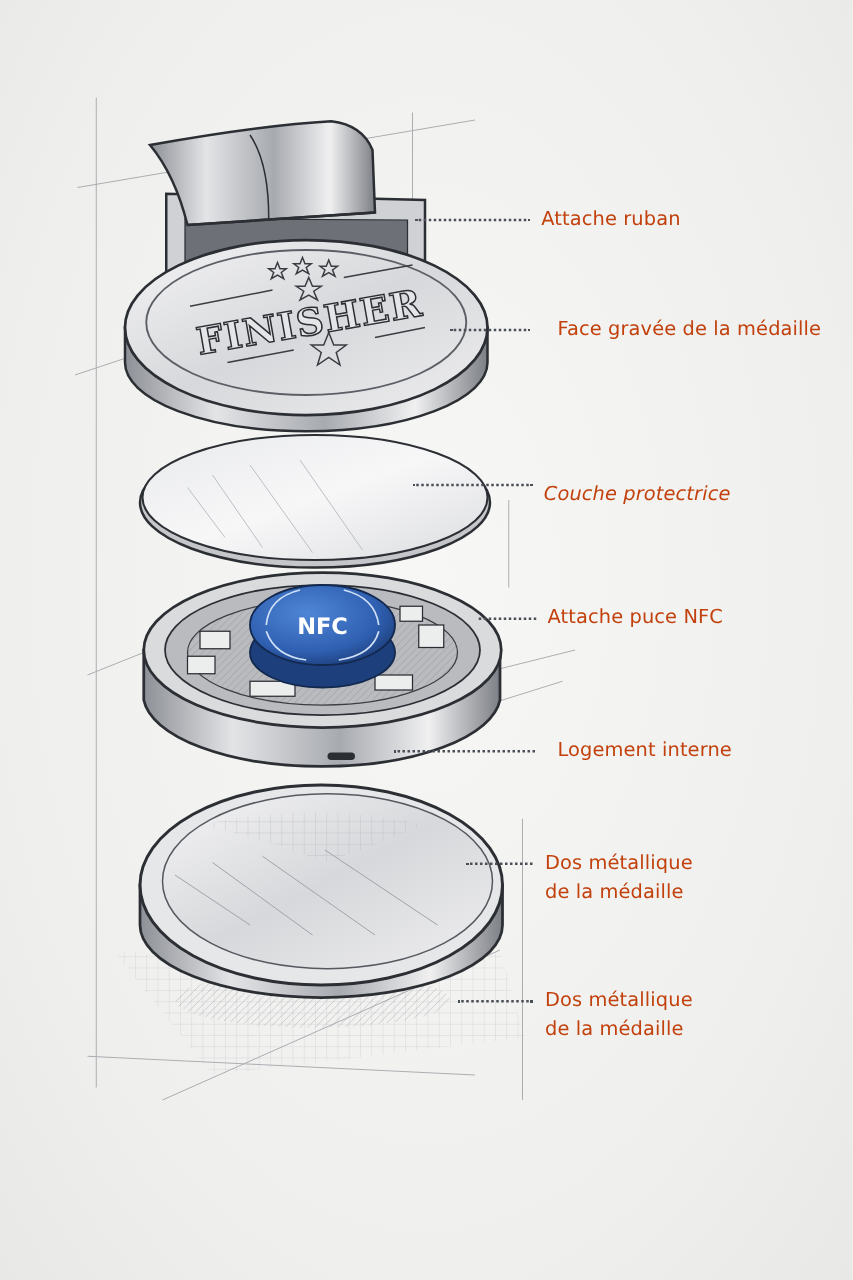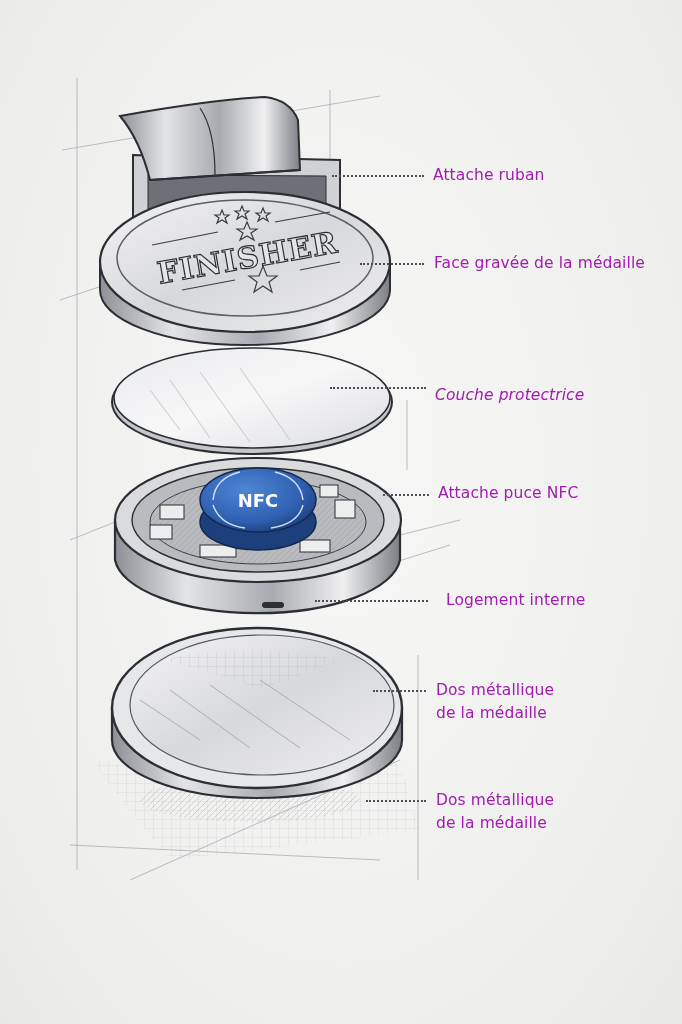--- a/index.html
+++ b/index.html
@@ -1,19 +1,19 @@
 <!DOCTYPE html>
 <html><head>
 <meta charset="utf-8">
 <style>
   html,body{margin:0;padding:0;}
   body{width:682px;height:1024px;background:#f1f1f0;position:relative;overflow:hidden;font-family:"DejaVu Sans","Liberation Sans",sans-serif;}
   .paper{position:absolute;inset:0;background:radial-gradient(ellipse at 50% 45%,#f7f7f6 0%,#efefee 70%,#e8e8e7 100%);}
   svg.art{position:absolute;left:0;top:0;}
-  .label{position:absolute;color:#a21caf;font-size:15.5px;line-height:23px;letter-spacing:0.1px;white-space:nowrap;}
+  .label{position:absolute;color:#c2410c;font-size:15.5px;line-height:23px;letter-spacing:0.1px;white-space:nowrap;}
   .leader{position:absolute;height:0;border-top:2px dotted #4a4f57;}
 </style>
 </head>
 <body>
 
 <div class="paper"></div>
 
 <svg class="art" width="682" height="1024" viewBox="0 0 682 1024">
   <defs>
     <linearGradient id="metal" x1="0" y1="0" x2="1" y2="0">
@@ -138,21 +138,21 @@
 
 <div class="leader" style="left:332px;top:175px;width:92px;"></div>
 <div class="leader" style="left:360px;top:263px;width:64px;"></div>
 <div class="leader" style="left:330px;top:387px;width:96px;"></div>
 <div class="leader" style="left:383px;top:494px;width:46px;"></div>
 <div class="leader" style="left:315px;top:600px;width:113px;"></div>
 <div class="leader" style="left:373px;top:690px;width:53px;"></div>
 <div class="leader" style="left:366px;top:800px;width:60px;"></div>
 
 <div class="label" style="left:433px;top:164px;">Attache ruban</div>
-<div class="label" style="left:434px;top:252px;">Face gravée de la médaille</div>
+<div class="label" style="left:446px;top:252px;">Face gravée de la médaille</div>
 <div class="label" style="left:435px;top:384px;font-style:italic;">Couche protectrice</div>
 <div class="label" style="left:438px;top:482px;">Attache puce NFC</div>
 <div class="label" style="left:446px;top:589px;">Logement interne</div>
 <div class="label" style="left:436px;top:679px;">
   <div>Dos métallique</div>
   <div>de la médaille</div>
 </div>
 <div class="label" style="left:436px;top:789px;">
   <div>Dos métallique</div>
   <div>de la médaille</div>

